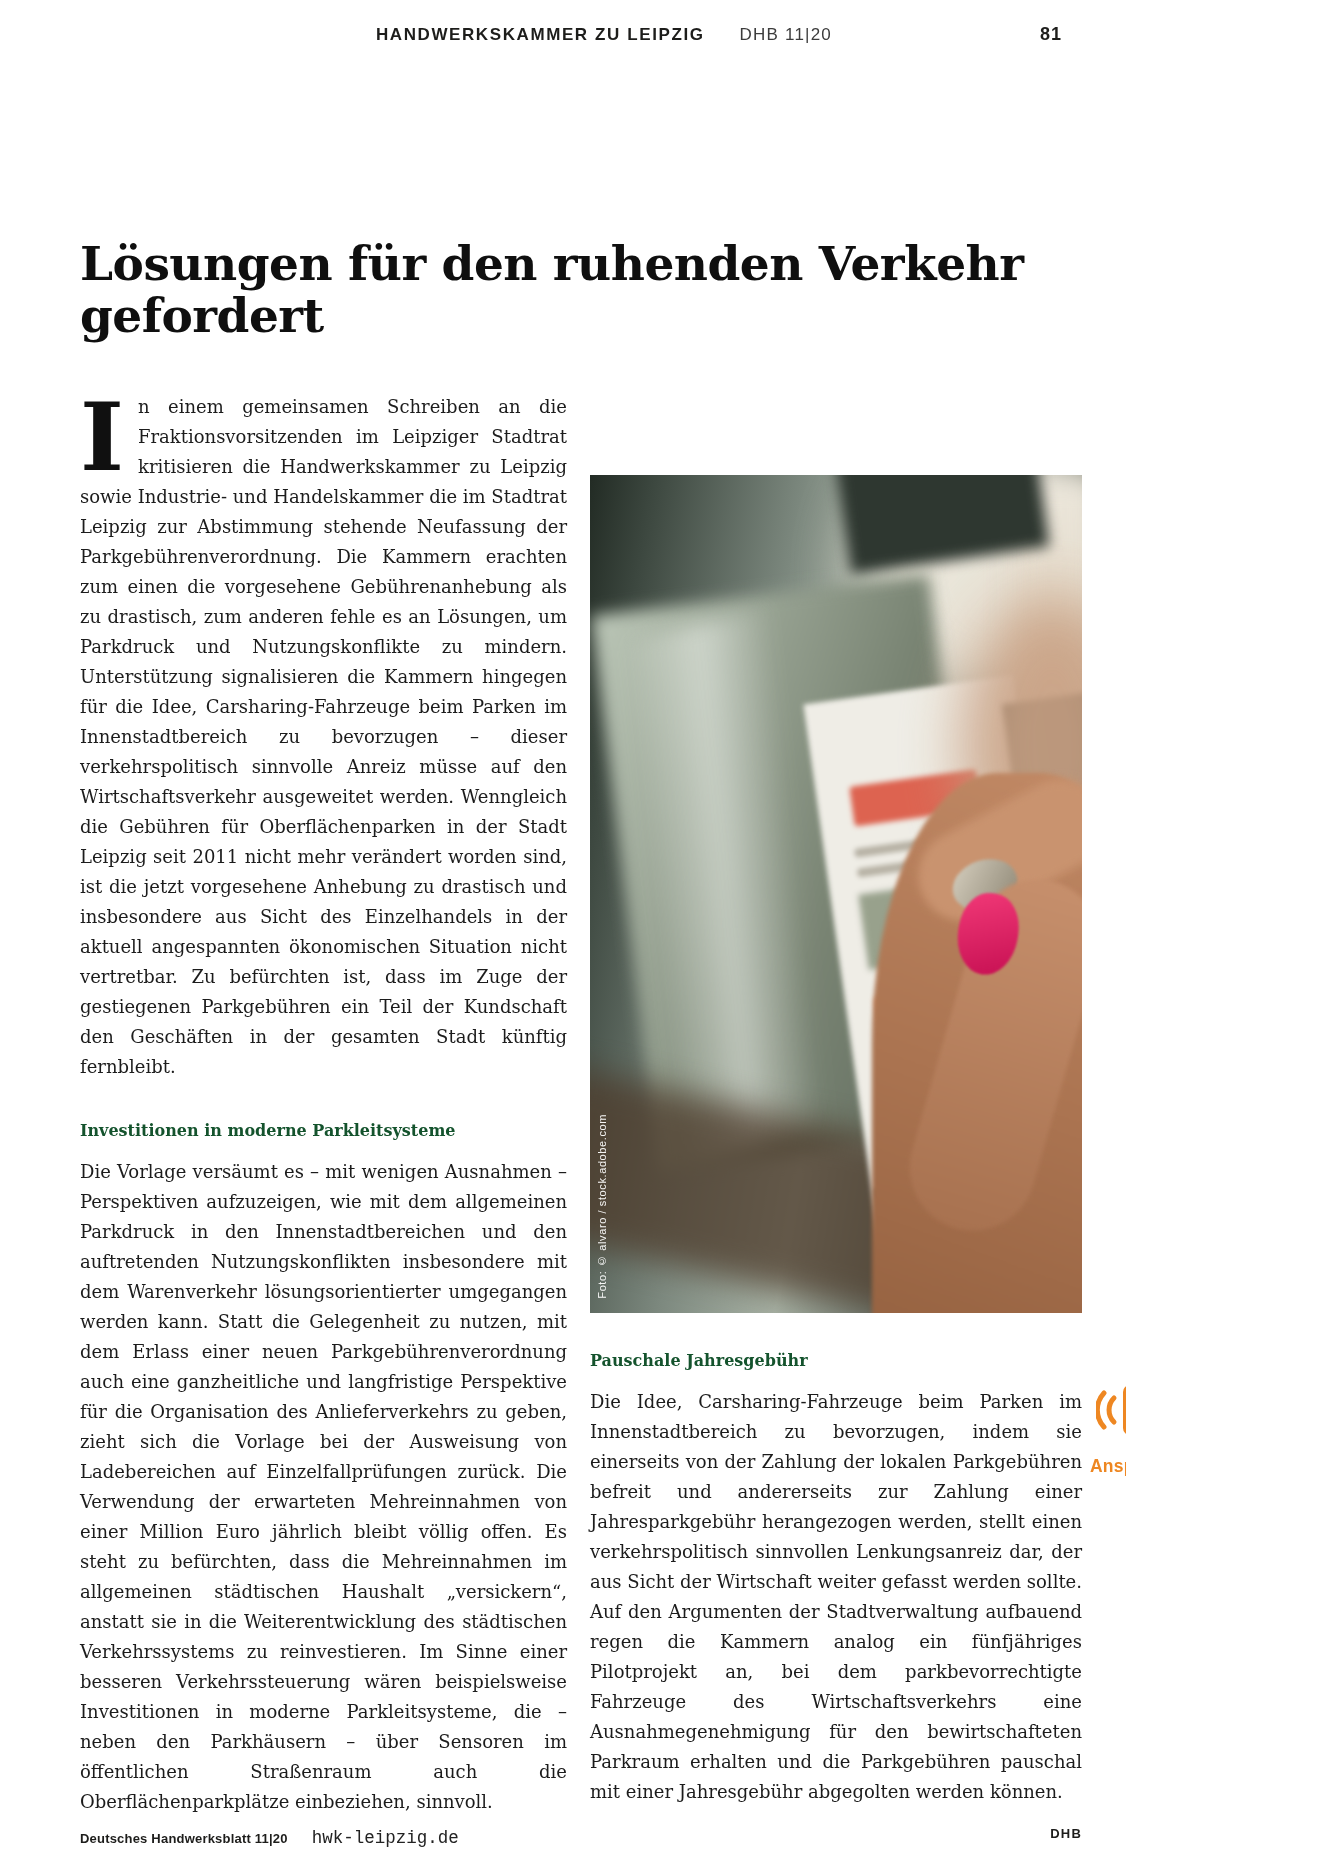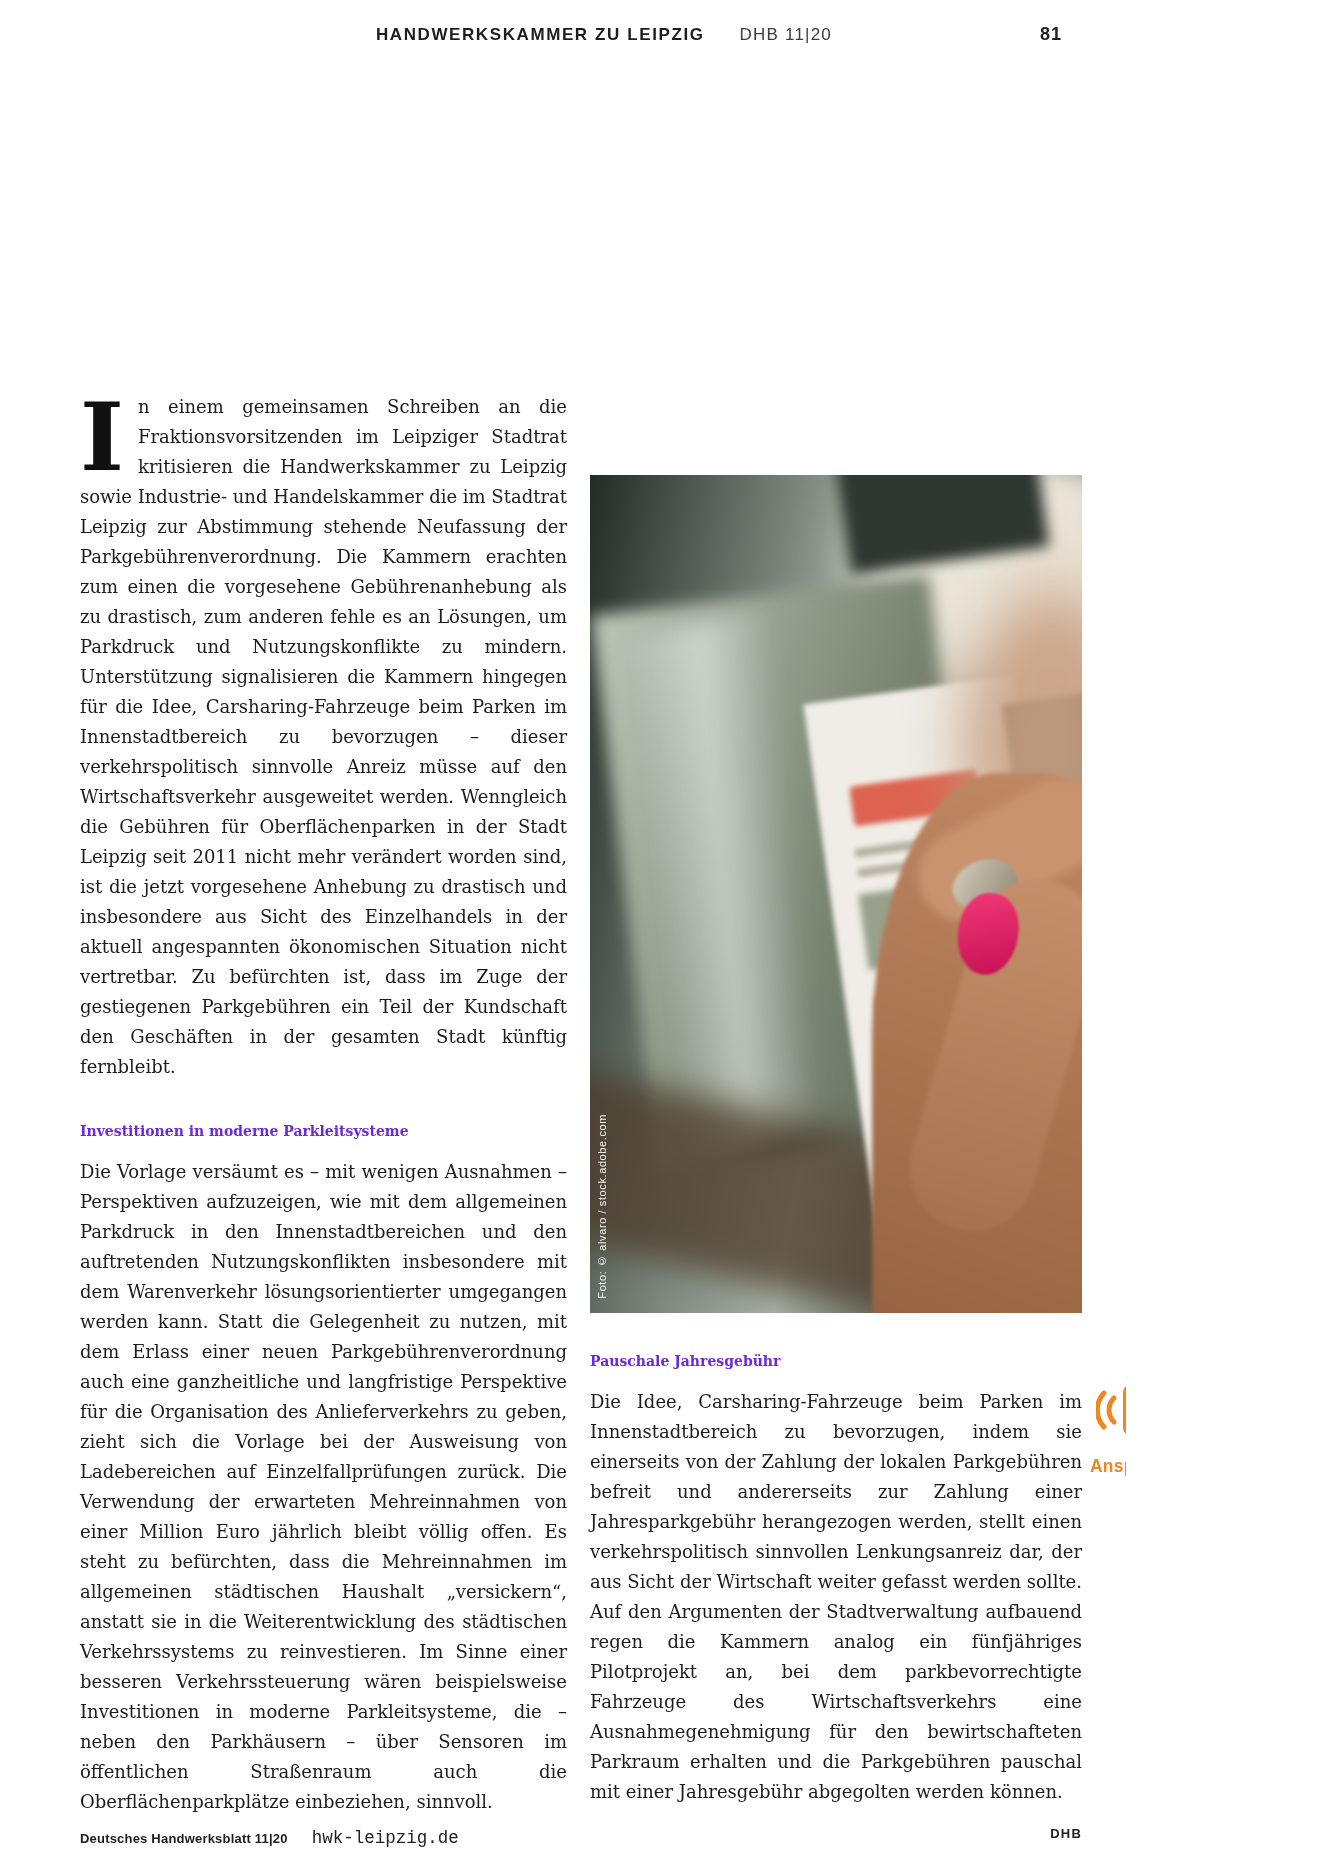--- a/index.html
+++ b/index.html
@@ -21,22 +21,22 @@
           font-family:"Liberation Sans",sans-serif;font-weight:bold;font-size:19px;
           line-height:35px;letter-spacing:0.4px;color:#1d1d1b;}
   .kicker .label{color:#EE8722;}
 
   
   .col-left{position:absolute;left:80px;top:392px;width:487px;}
   .col-right{position:absolute;left:590px;top:1332px;width:492px;}
   .body-text{font-size:18px;line-height:30px;text-align:justify;color:#1c1c1c;margin:0;}
   .dropcap{float:left;font-weight:bold;font-size:94px;line-height:74px;
            padding:8px 14px 0 0;color:#101010;}
-  .subhead{font-family:"DejaVu Serif",serif;font-weight:bold;font-size:14px;
-           color:#6d28d9;margin:36px 0 13px 0;line-height:26px;}
+  .subhead{font-family:"DejaVu Serif",serif;font-weight:bold;font-size:16px;
+           color:#14532d;margin:36px 0 13px 0;line-height:26px;}
   .subhead.first{margin-top:16px;}
   .endmark{float:right;font-family:"Liberation Sans",sans-serif;font-weight:bold;
            font-size:13px;letter-spacing:1.2px;margin-top:12px;color:#1d1d1b;}
 
   
   .photo{position:absolute;left:590px;top:475px;width:492px;height:838px;overflow:hidden;
          background:linear-gradient(100deg,#222b24 0%,#3c473f 10%,#7d897f 34%,
                     #a7b1a4 52%,#79847a 66%,#4c544a 78%,#3f463d 86%,#6b6f64 94%);}
   .photo *{position:absolute;}
   .ph-bokeh-top{right:-40px;top:-40px;width:260px;height:280px;border-radius:50%;
@@ -106,20 +106,21 @@
 <body>
 
 <div class="page">
 
   <div class="header">
     <span class="pub">HANDWERKSKAMMER ZU LEIPZIG</span>
     <span class="issue">DHB 11|20</span>
     <span class="pagenum">81</span>
   </div>
 
+  <h1 class="title" style="margin:0;">Lösungen für den ruhenden Verkehr gefordert</h1>
 
 
   <div class="col-left">
     <p class="body-text">
       <span class="dropcap">I</span>
       <span>n einem gemeinsamen Schreiben an die Fraktionsvorsitzenden im Leipziger Stadtrat kritisieren die Handwerkskammer zu Leipzig sowie Industrie- und Handelskammer die im Stadtrat Leipzig zur Abstimmung stehende Neufassung der Parkgebührenverordnung. Die Kammern erachten zum einen die vorgesehene Gebührenanhebung als zu drastisch, zum anderen fehle es an Lösungen, um Parkdruck und Nutzungskonflikte zu mindern. Unterstützung signalisieren die Kammern hingegen für die Idee, Carsharing-Fahrzeuge beim Parken im Innenstadtbereich zu bevorzugen – dieser verkehrspolitisch sinnvolle Anreiz müsse auf den Wirtschaftsverkehr ausgeweitet werden. Wenngleich die Gebühren für Oberflächenparken in der Stadt Leipzig seit 2011 nicht mehr verändert worden sind, ist die jetzt vorgesehene Anhebung zu drastisch und insbesondere aus Sicht des Einzelhandels in der aktuell angespannten ökonomischen Situation nicht vertretbar. Zu befürchten ist, dass im Zuge der gestiegenen Parkgebühren ein Teil der Kundschaft den Geschäften in der gesamten Stadt künftig fernbleibt.</span>
     </p>
     <h3 class="subhead">Investitionen in moderne Parkleitsysteme</h3>
     <p class="body-text">Die Vorlage versäumt es – mit wenigen Ausnahmen – Perspektiven aufzuzeigen, wie mit dem allgemeinen Parkdruck in den Innenstadtbereichen und den auftretenden Nutzungskonflikten insbesondere mit dem Warenverkehr lösungsorientierter umgegangen werden kann. Statt die Gelegenheit zu nutzen, mit dem Erlass einer neuen Parkgebührenverordnung auch eine ganzheitliche und langfristige Perspektive für die Organisation des Anlieferverkehrs zu geben, zieht sich die Vorlage bei der Ausweisung von Ladebereichen auf Einzelfallprüfungen zurück. Die Verwendung der erwarteten Mehreinnahmen von einer Million Euro jährlich bleibt völlig offen. Es steht zu befürchten, dass die Mehreinnahmen im allgemeinen städtischen Haushalt „versickern“, anstatt sie in die Weiterentwicklung des städtischen Verkehrssystems zu reinvestieren. Im Sinne einer besseren Verkehrssteuerung wären beispielsweise Investitionen in moderne Parkleitsysteme, die – neben den Parkhäusern – über Sensoren im öffentlichen Straßenraum auch die Oberflächenparkplätze einbeziehen, sinnvoll.</p>
   </div>

